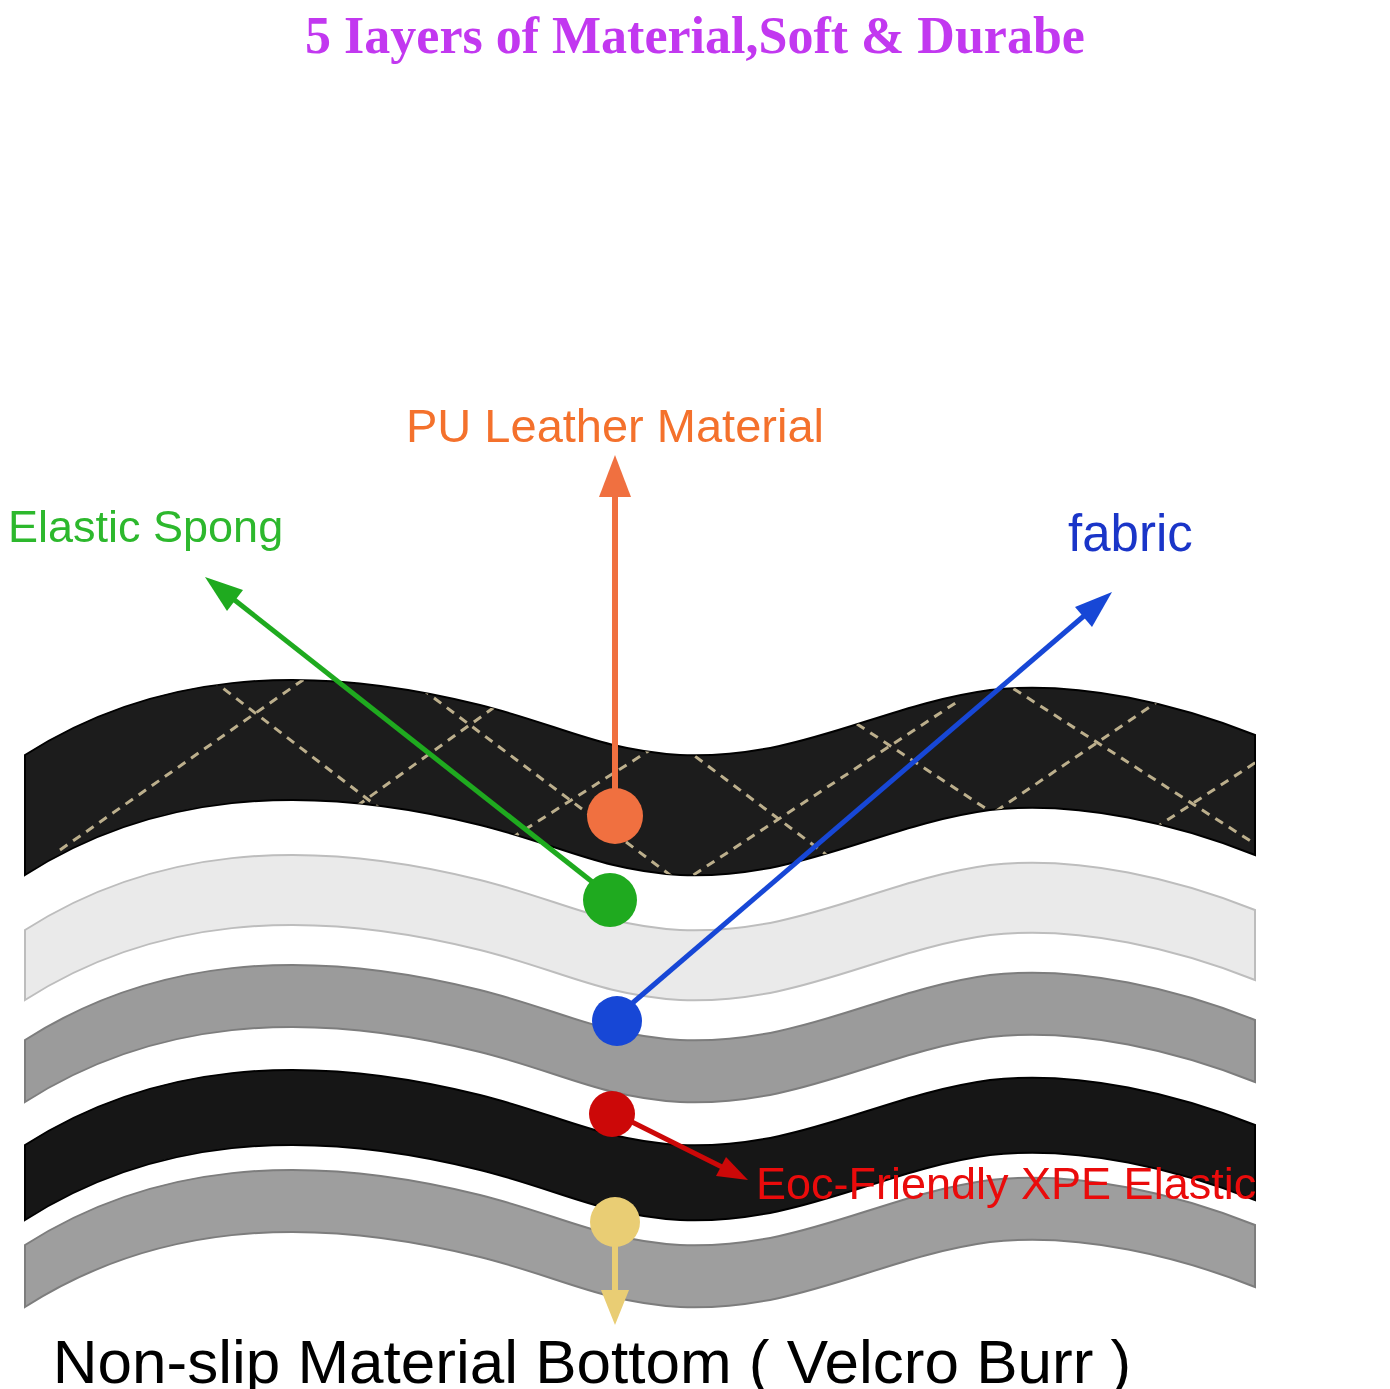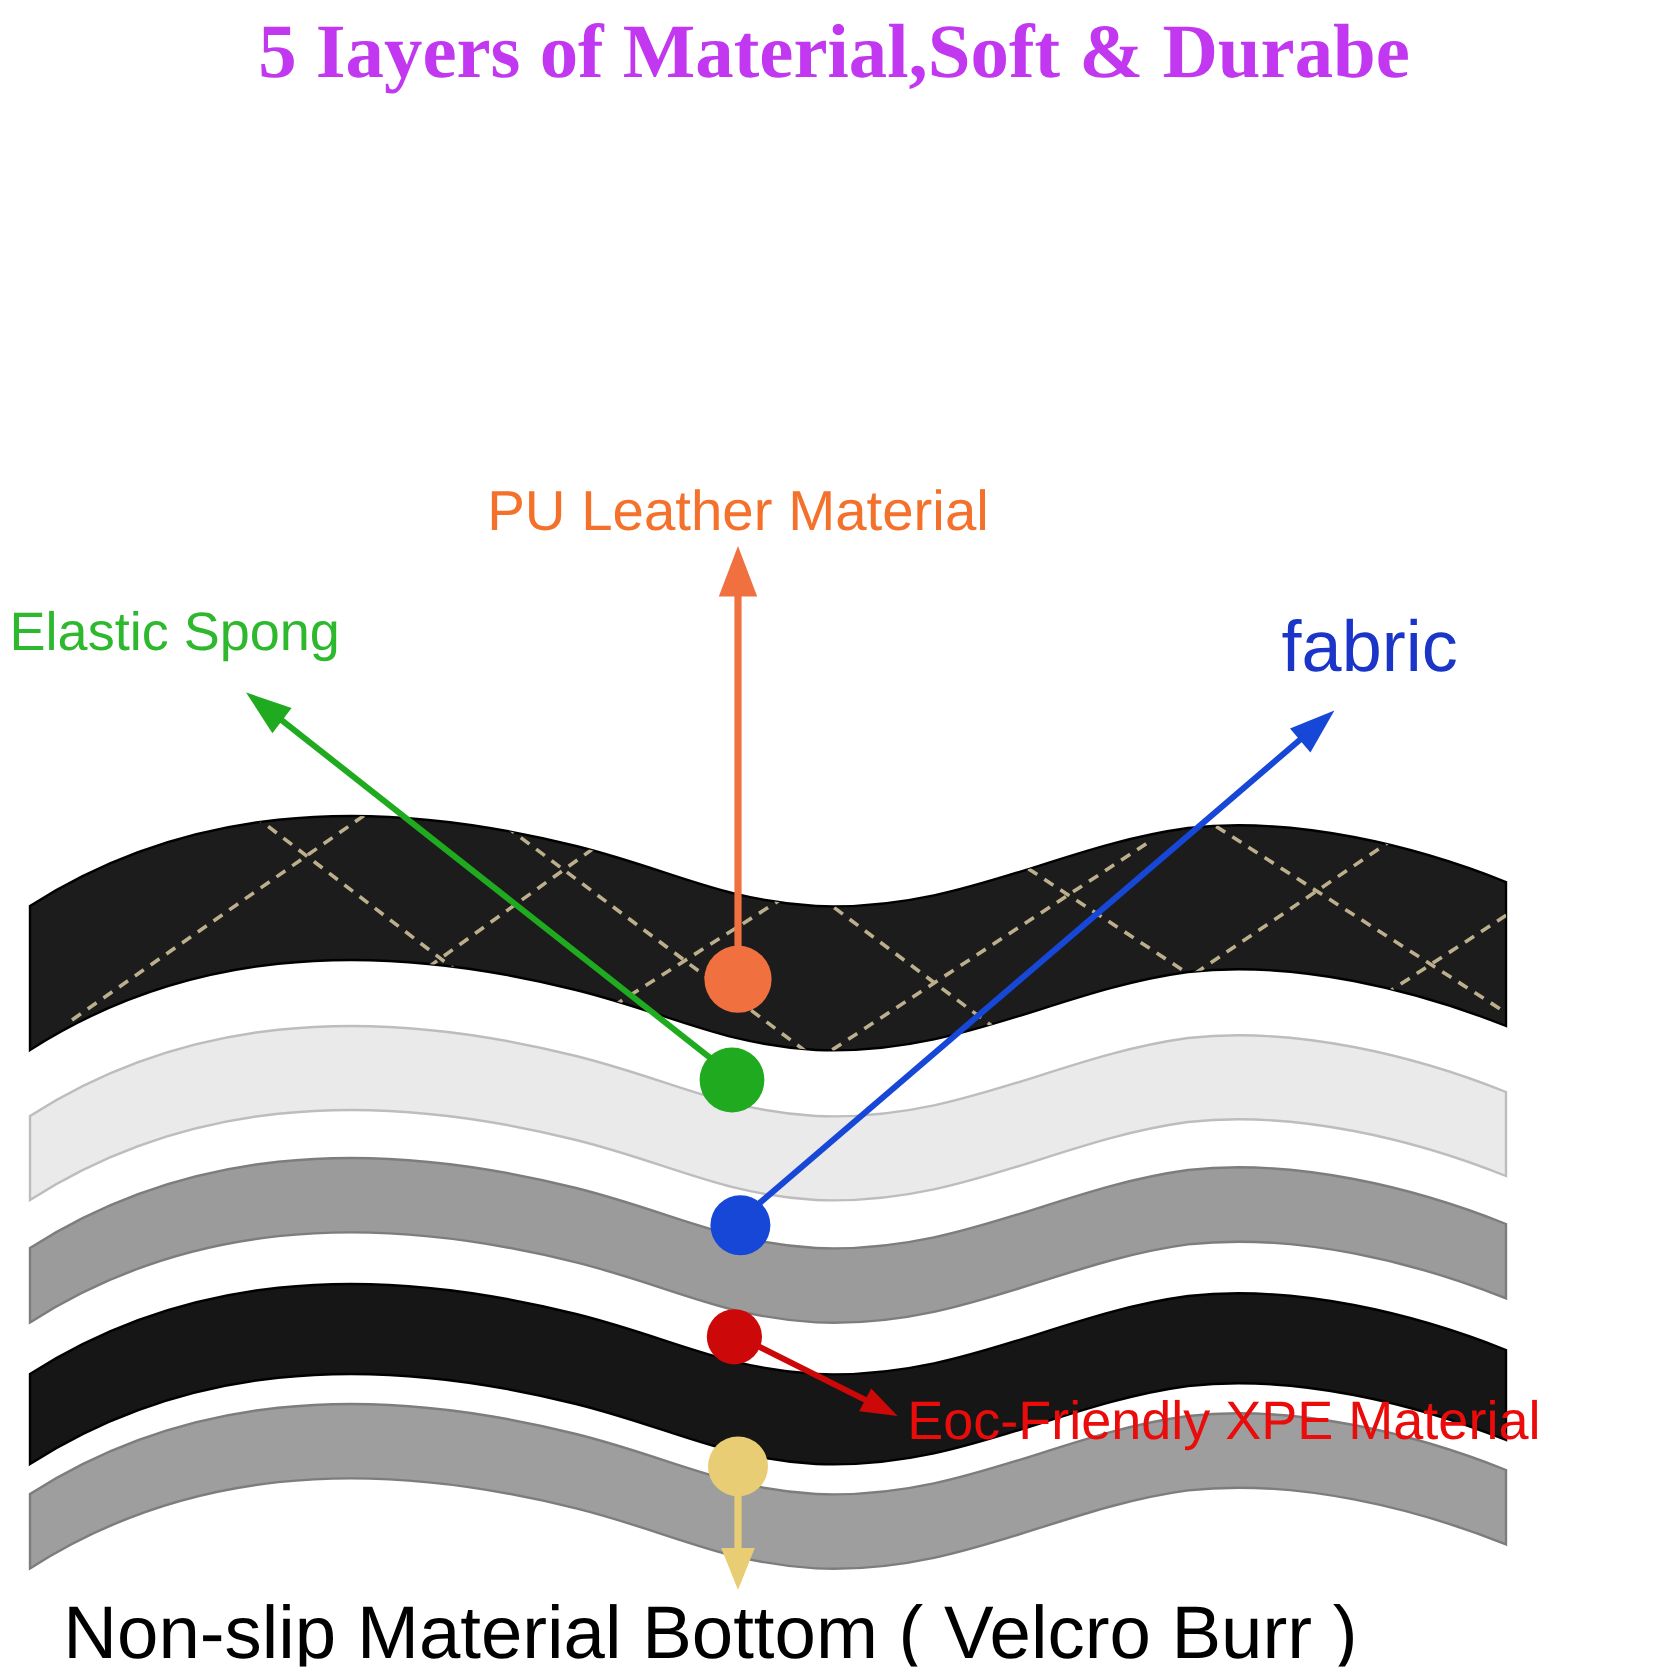--- a/index.html
+++ b/index.html
@@ -10,26 +10,26 @@
     background:#ffffff;
     font-family:"Liberation Sans", sans-serif;
   }
   #diagram-svg{position:absolute;left:0;top:0;z-index:1;}
   .label{position:absolute;z-index:2;white-space:nowrap;}
   .title{
     left:0;top:6px;width:100%;
     text-align:center;
     font-family:"Liberation Serif", serif;
     font-weight:bold;
-    font-size:64px;
+    font-size:52px;
     color:#c238f0;
   }
   .lbl-pu{left:615px;top:398px;transform:translateX(-50%);font-size:47px;color:#f4712c;}
   .lbl-sponge{left:8px;top:501px;font-size:45px;color:#2db82d;}
-  .lbl-fabric{left:1068px;top:504px;font-size:60px;color:#1a35c8;}
+  .lbl-fabric{left:1068px;top:504px;font-size:51px;color:#1a35c8;}
   .lbl-xpe{left:756px;top:1158px;font-size:45px;color:#ea0b0b;}
   .lbl-bottom{left:592px;top:1326px;transform:translateX(-50%);font-size:62px;color:#000000;}
 </style>
 </head>
 <body>
 
 <div id="stage">
 
   <div class="label title">5 Iayers of Material,Soft &amp; Durabe</div>
 
@@ -92,16 +92,16 @@
     <circle cx="615" cy="816" r="28" fill="#f07040"></circle>
     <circle cx="610" cy="900" r="27" fill="#1faa1f"></circle>
     <circle cx="617" cy="1021" r="25" fill="#1747d6"></circle>
     <circle cx="612" cy="1114" r="23" fill="#cc0808"></circle>
     <circle cx="615" cy="1222" r="25" fill="#e9cd74"></circle>
   </svg>
 
   <div class="label lbl-pu">PU Leather Material</div>
   <div class="label lbl-sponge">Elastic Spong</div>
   <div class="label lbl-fabric">fabric</div>
-  <div class="label lbl-xpe">Eoc-Friendly XPE Material</div>
+  <div class="label lbl-xpe">Eoc-Friendly XPE Elastic</div>
   <div class="label lbl-bottom">Non-slip Material Bottom ( Velcro Burr )</div>
 
 </div>
 
 </body></html>

